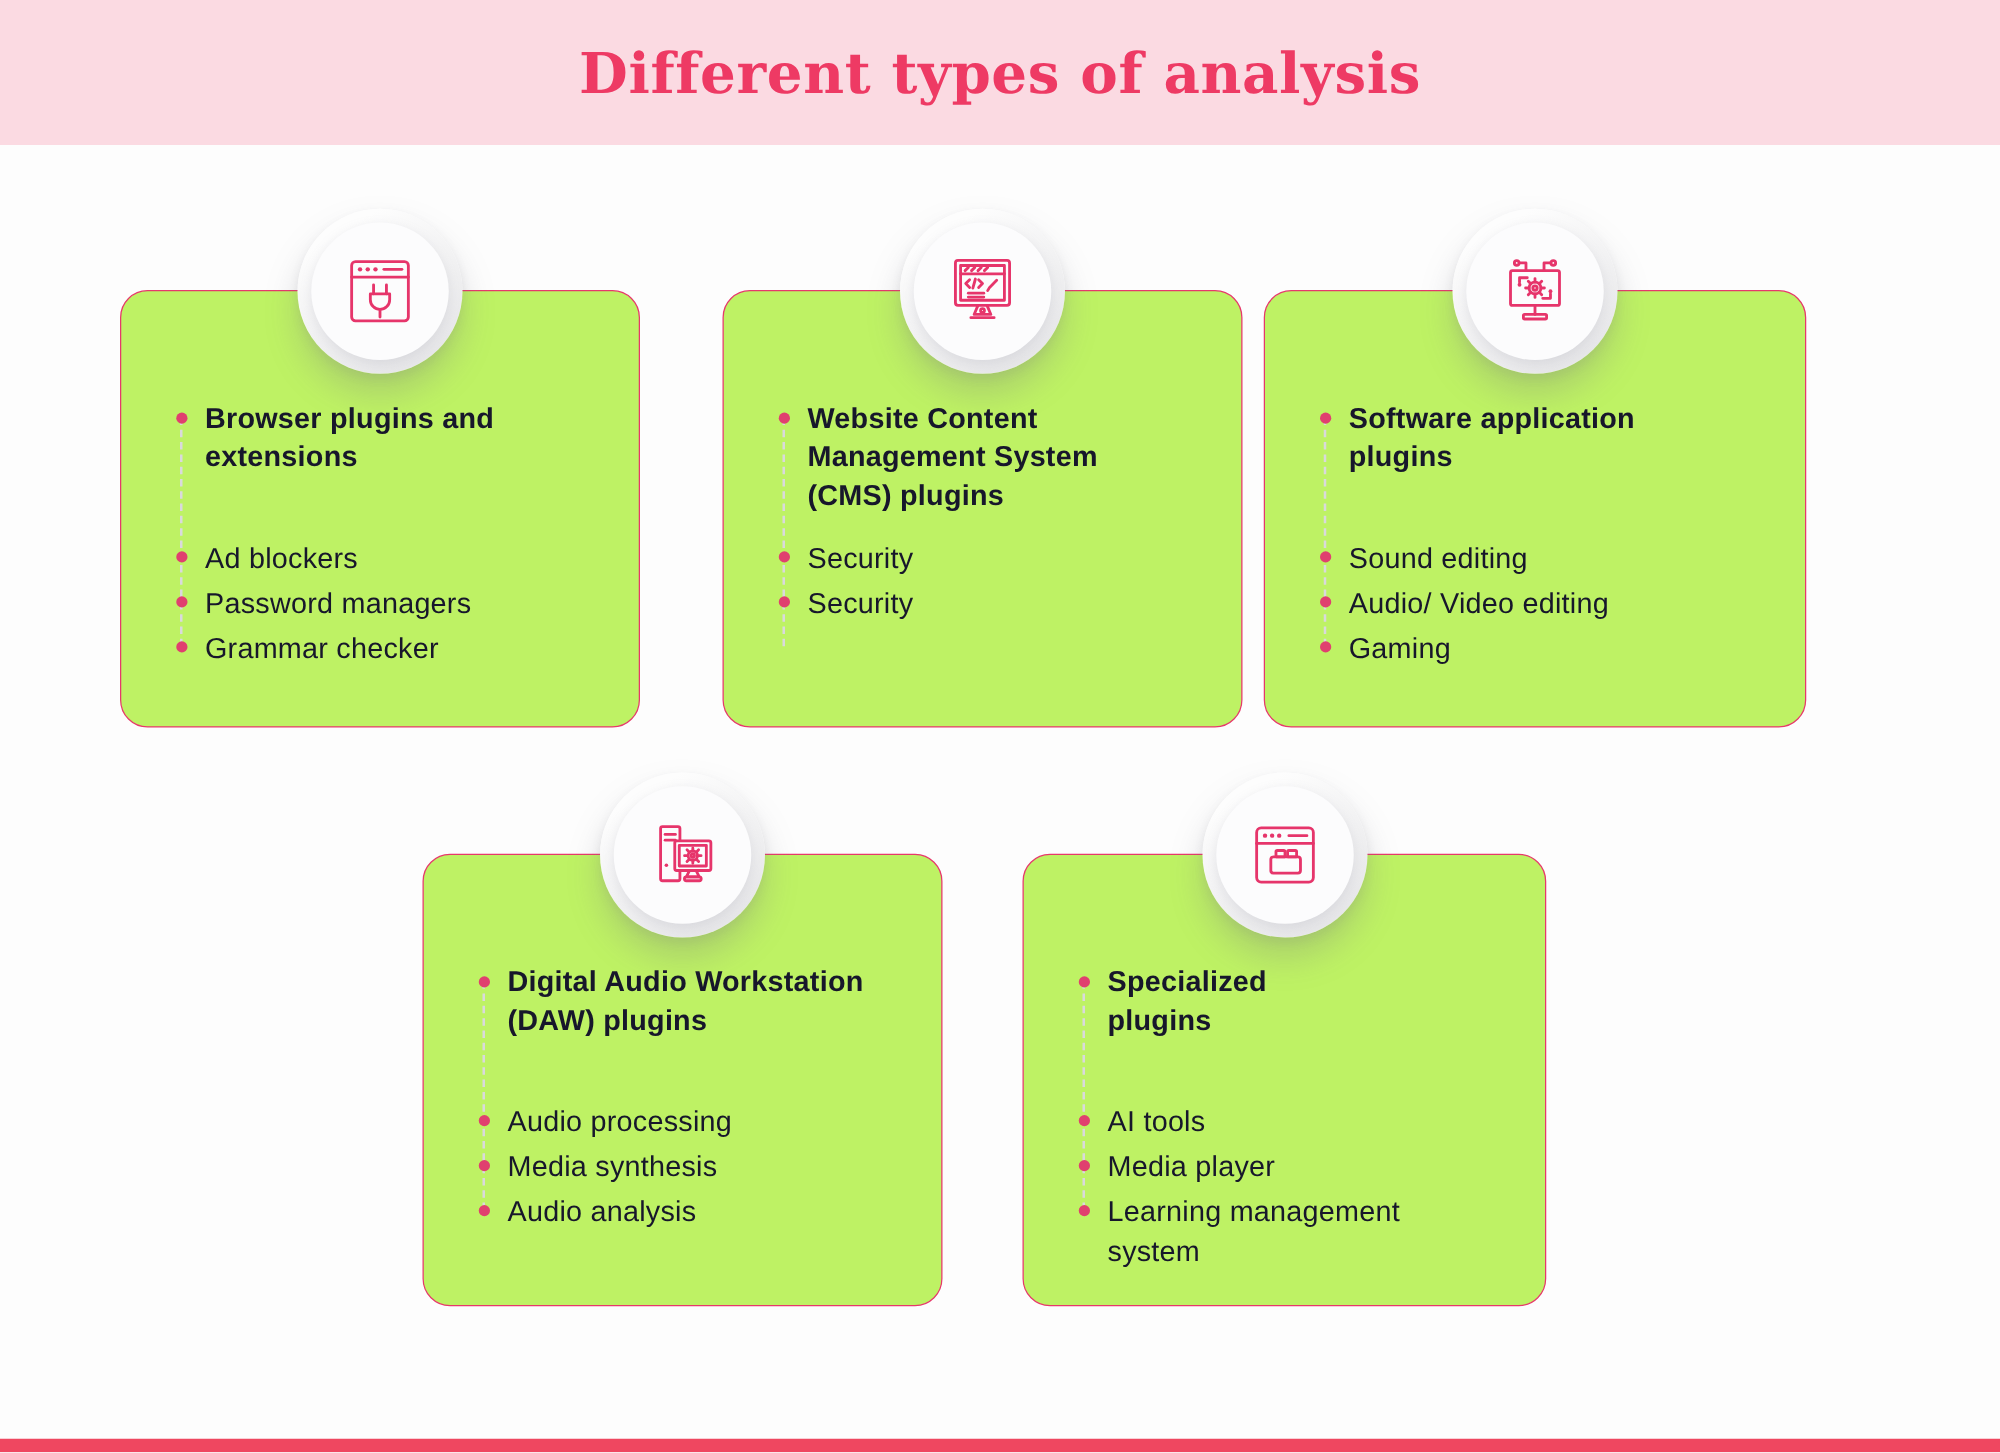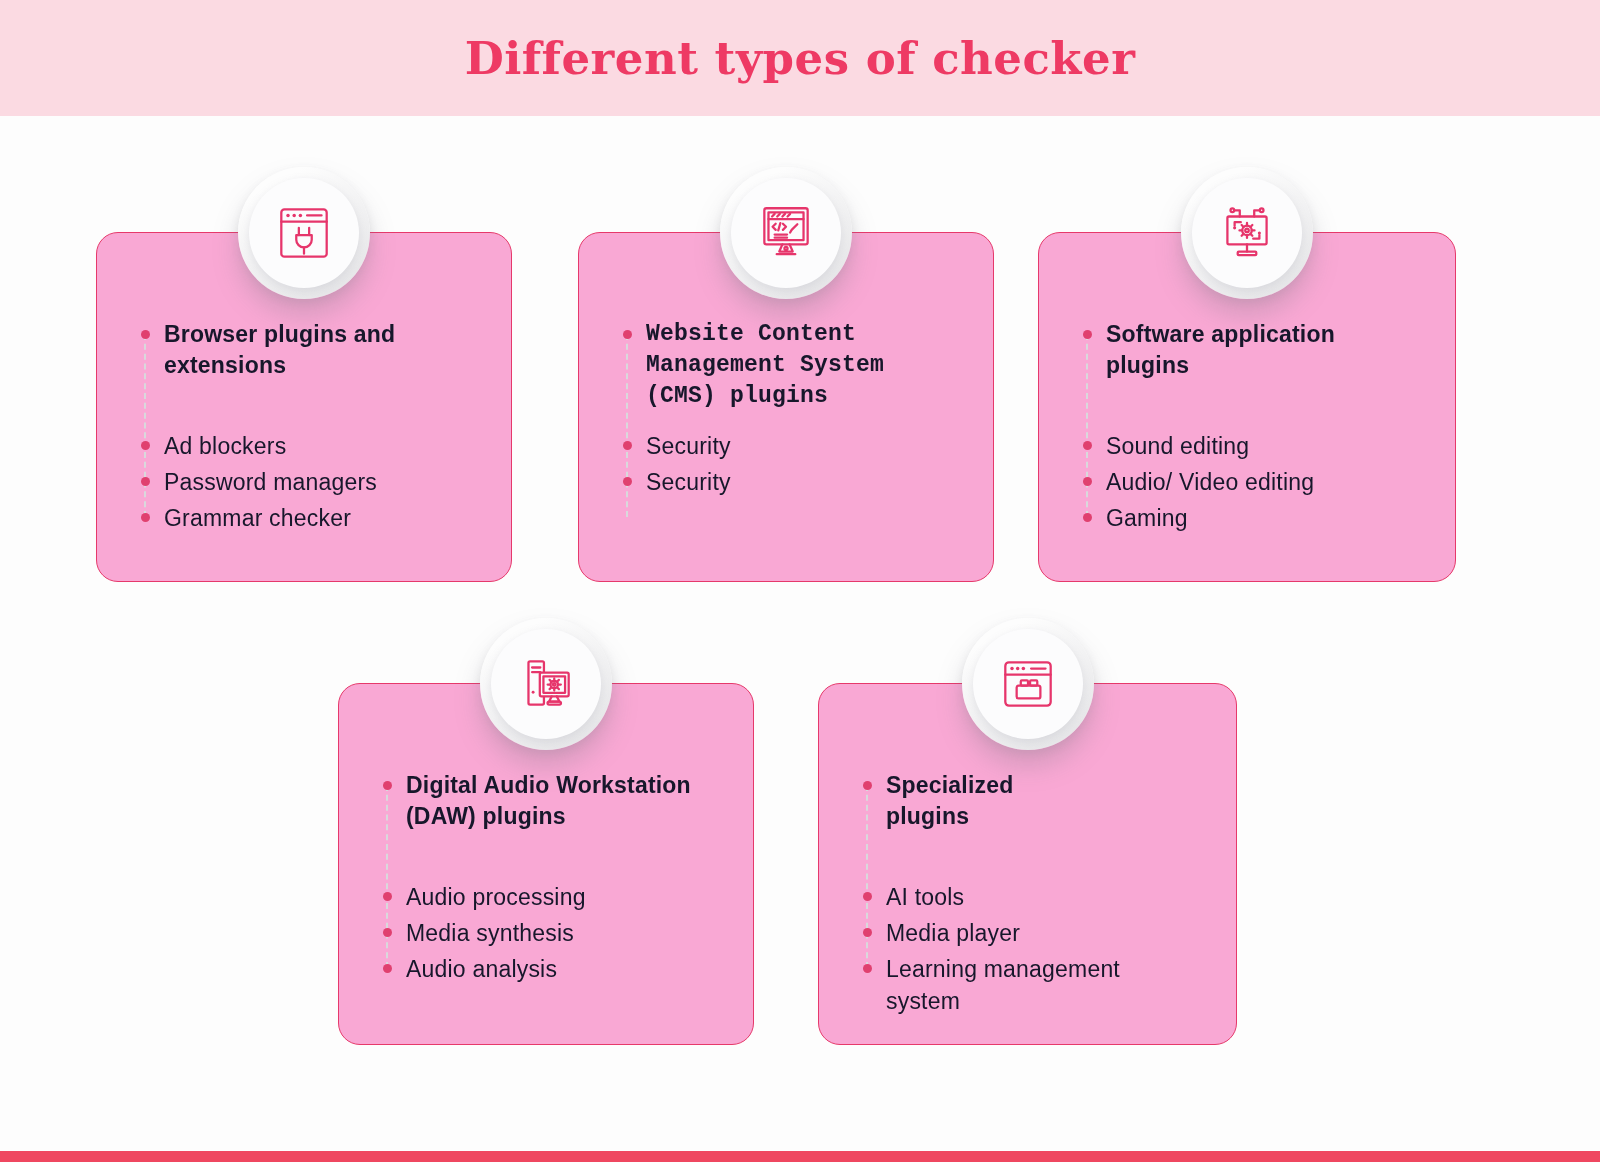--- a/index.html
+++ b/index.html
@@ -11,26 +11,26 @@
   .header{
     position:absolute;top:0;left:0;width:100%;height:116px;
     background:#fbdae2;display:flex;align-items:center;justify-content:center;
   }
   .title{
     font-family:"DejaVu Serif",serif;font-weight:700;font-size:45px;
     color:#ee3a64;letter-spacing:.5px;
   }
   
   .card{
-    position:absolute;background:#f9a8d4;border:1.6px solid #e6396b;
+    position:absolute;background:#bef264;border:1.6px solid #e6396b;
     border-radius:22px;
   }
   .c1{left:96px;top:232px;width:414px;height:348px;}
   .c2{left:578px;top:232px;width:414px;height:348px;}
-  .c3{left:1038px;top:232px;width:416px;height:348px;}
+  .c3{left:1011px;top:232px;width:416px;height:348px;padding-left:16px;}
   .c4{left:338px;top:683px;width:414px;height:360px;}
   .c5{left:818px;top:683px;width:417px;height:360px;}
   
   .badge{
     position:absolute;top:-66px;left:50%;transform:translateX(-50%);
     width:132px;height:132px;border-radius:50%;
     background:linear-gradient(150deg,#fdfdfd 18%,#e7e7e9 85%);
     box-shadow:0 16px 26px rgba(120,120,130,.28),0 4px 8px rgba(120,120,130,.12);
     display:flex;align-items:center;justify-content:center;z-index:2;
   }
@@ -51,35 +51,35 @@
   .content{position:absolute;left:44px;top:86px;right:14px;z-index:1;}
   .entry{display:flex;align-items:flex-start;margin-bottom:4px;}
   .dot{
     flex:0 0 9px;width:9px;height:9px;border-radius:50%;
     background:#e0406f;margin-top:11px;margin-right:14px;
   }
   .txt{font-size:23px;line-height:32px;color:#17172b;letter-spacing:.2px;}
   .heading{min-height:107px;}
   .heading .txt{font-weight:700;font-size:23px;line-height:31px;}
   .c1 .heading .txt{max-width:300px;}
-  .c2 .heading .txt{max-width:290px;font-family:Liberation Mono, monospace;}
+  .c2 .heading .txt{max-width:290px;}
   .c3 .heading .txt{max-width:300px;}
   .c4 .heading .txt{max-width:335px;}
   .c5 .heading .txt{max-width:175px;}
   .item .txt{font-weight:400;max-width:300px;}
   
   .bottom-bar{position:absolute;left:0;bottom:0;width:100%;height:11px;background:#ef4760;}
 </style>
 </head>
 <body>
 
 <div class="canvas">
 
   <div class="header">
-    <div class="title">Different types of checker</div>
+    <div class="title">Different types of analysis</div>
   </div>
 
   <div class="card c1">
     <div class="badge">
       <div class="badge-inner">
         <svg class="glyph" viewBox="0 0 64 64">
           <rect class="stroke" x="10" y="9" width="44" height="46" rx="3"></rect>
           <circle class="fillacc" cx="16.5" cy="15" r="1.7"></circle>
           <circle class="fillacc" cx="22.5" cy="15" r="1.7"></circle>
           <circle class="fillacc" cx="28.5" cy="15" r="1.7"></circle>

